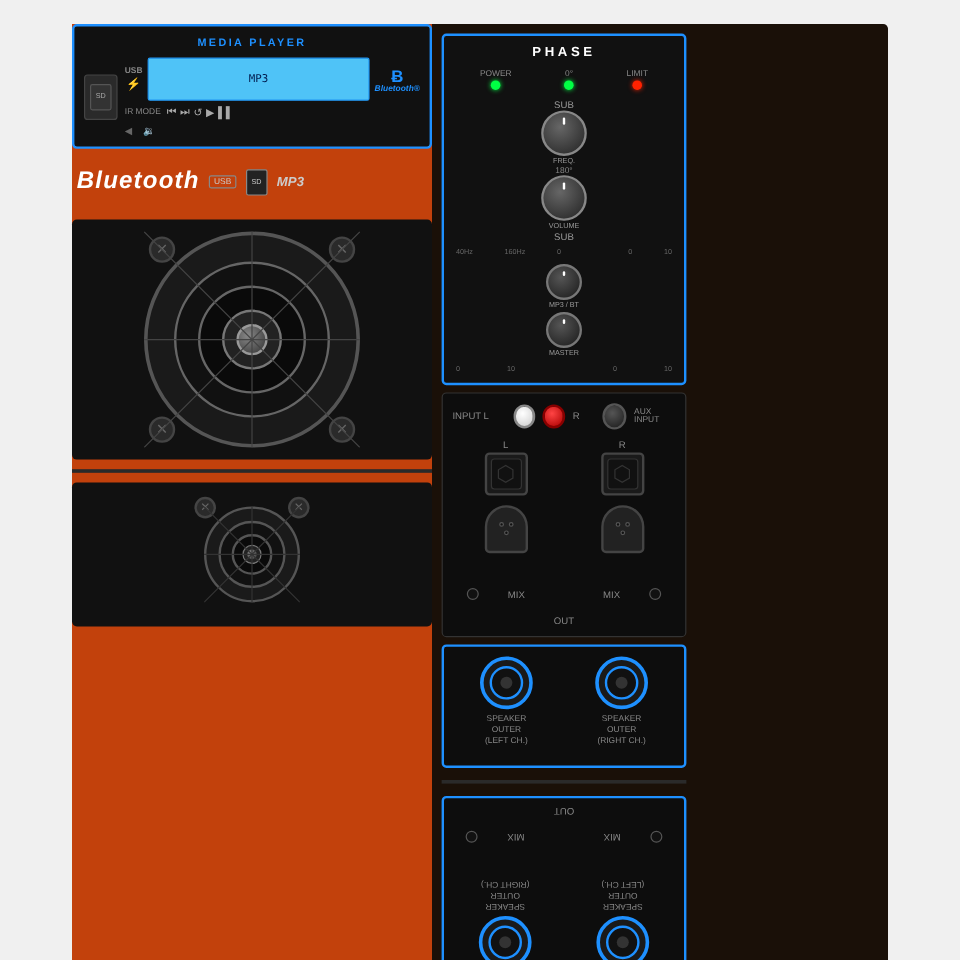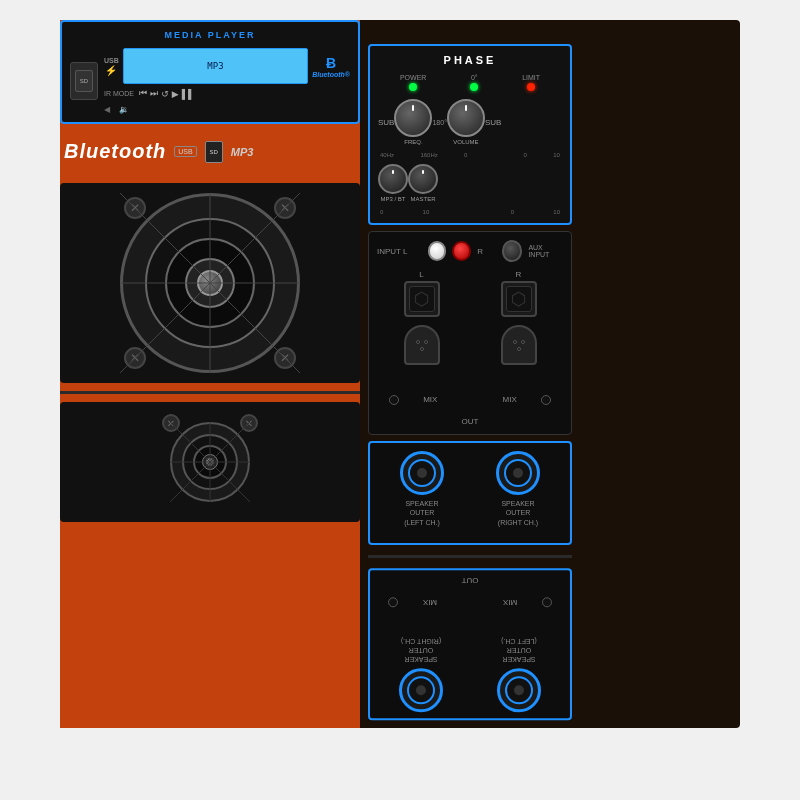--- a/index.html
+++ b/index.html
@@ -265,21 +265,20 @@
       flex-direction: column;
       gap: 6px;
     }
 
     
     .phase-section {
       border: 2px solid #1e90ff;
       border-radius: 4px;
       padding: 8px;
       background: #111;
-      margin-top: 16px;
     }
     .phase-title {
       text-align: center;
       color: white;
       font-size: 11px;
       font-weight: bold;
       letter-spacing: 3px;
       margin-bottom: 8px;
     }
     .phase-top {
@@ -309,22 +308,22 @@
     }
     .led-red {
       width: 8px;
       height: 8px;
       border-radius: 50%;
       background: #ff2200;
       box-shadow: 0 0 4px #ff2200;
     }
     .knob-row {
       display: flex;
-      flex-direction: row;
-      justify-content: flex-start;
+      flex-direction: column;
+      justify-content: flex-end;
       align-items: center;
       margin-bottom: 6px;
     }
     .knob-group {
       display: flex;
       flex-direction: column;
       align-items: center;
       gap: 2px;
     }
     .knob {

